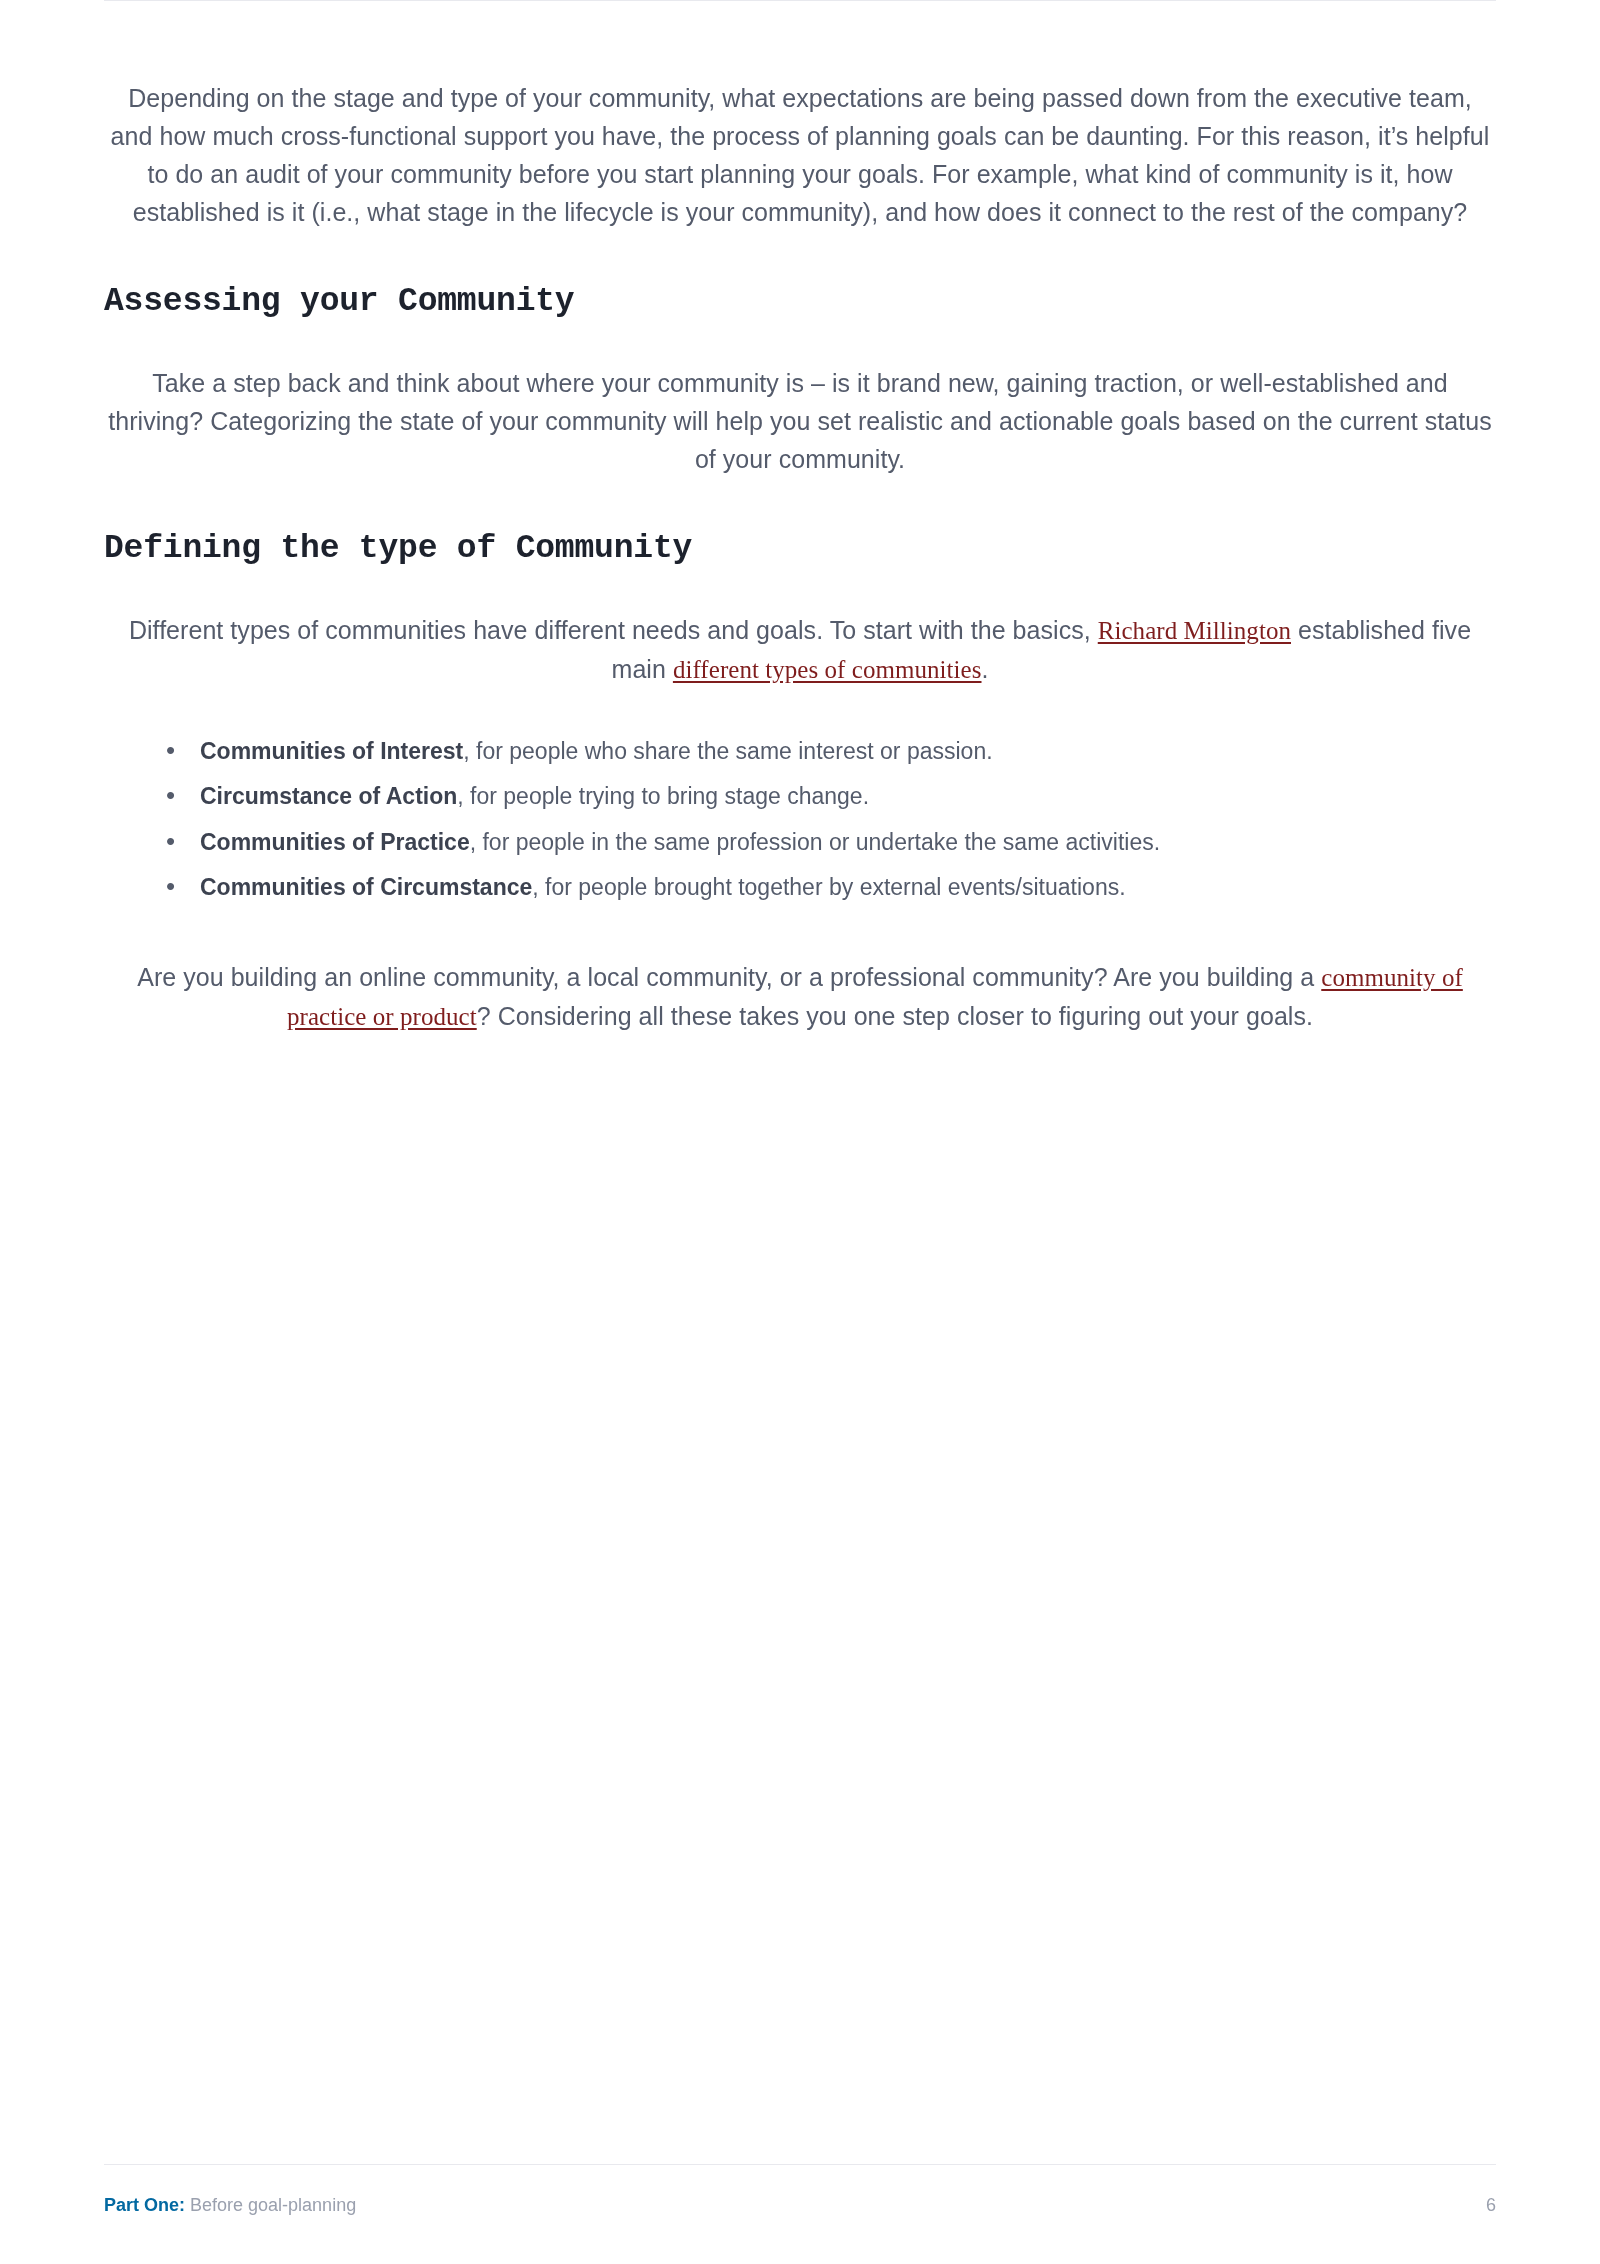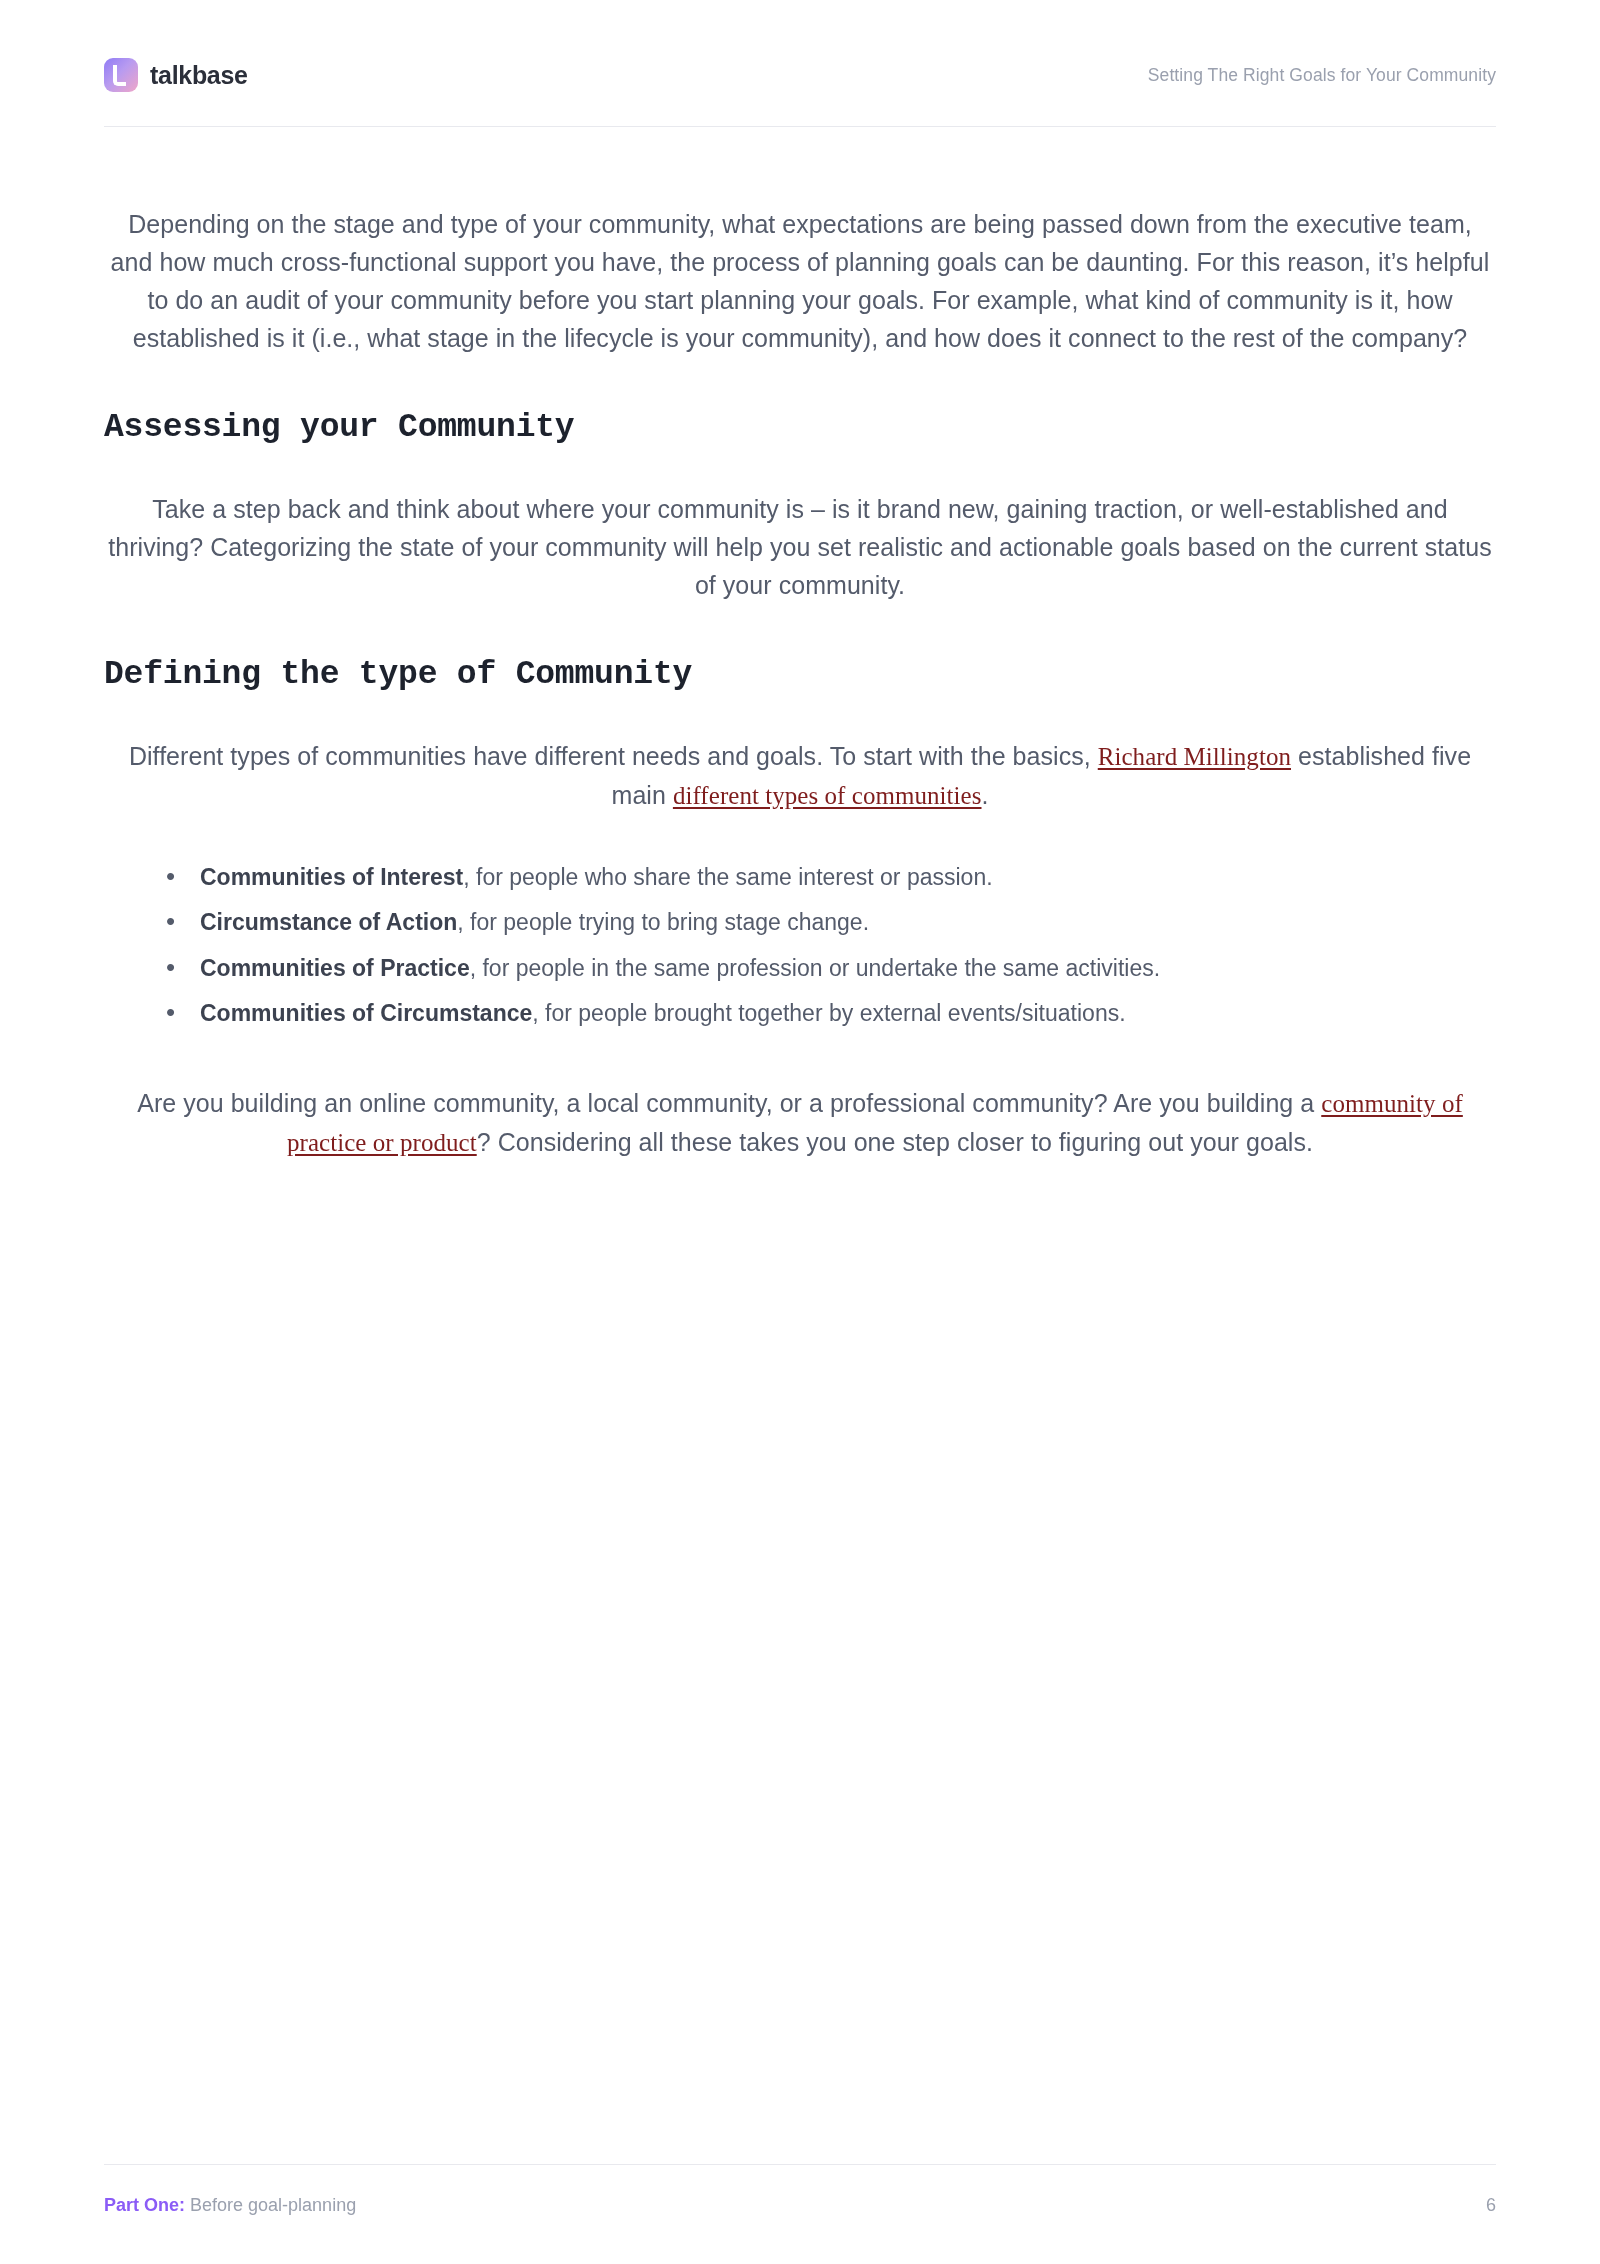--- a/index.html
+++ b/index.html
@@ -140,37 +140,30 @@
     margin-bottom: 30px;
   }
   .footer-row {
     display: flex;
     align-items: center;
     justify-content: space-between;
     font-size: 18px;
   }
   .footer-left { color: #9aa0ae; }
   .footer-left b {
-    color: #8b5cf6;
+    color: #0369a1;
     font-weight: bold;
   }
   .footer-page { color: #9aa0ae; }
 </style>
 </head>
 <body>
 
 <div class="page">
 
-  <div class="header">
-    <div class="brand">
-      <div class="brand-mark"></div>
-      <div class="brand-name">talkbase</div>
-    </div>
-    <div class="header-title">Setting The Right Goals for Your Community</div>
-  </div>
   <div class="header-rule"></div>
 
   <div class="content">
 
     <p class="body">Depending on the stage and type of your community, what expectations are being passed down from the executive team, and how much cross-functional support you have, the process of planning goals can be daunting.  For this reason, it’s helpful to do an audit of your community before you start planning your goals. For example, what kind of community is it, how established is it (i.e., what stage in the lifecycle is your community), and how does it connect to the rest of the company?</p>
 
     <div class="gap-lg"></div>
     <h2 class="section">Assessing your Community</h2>
     <div class="gap-md"></div>
 

